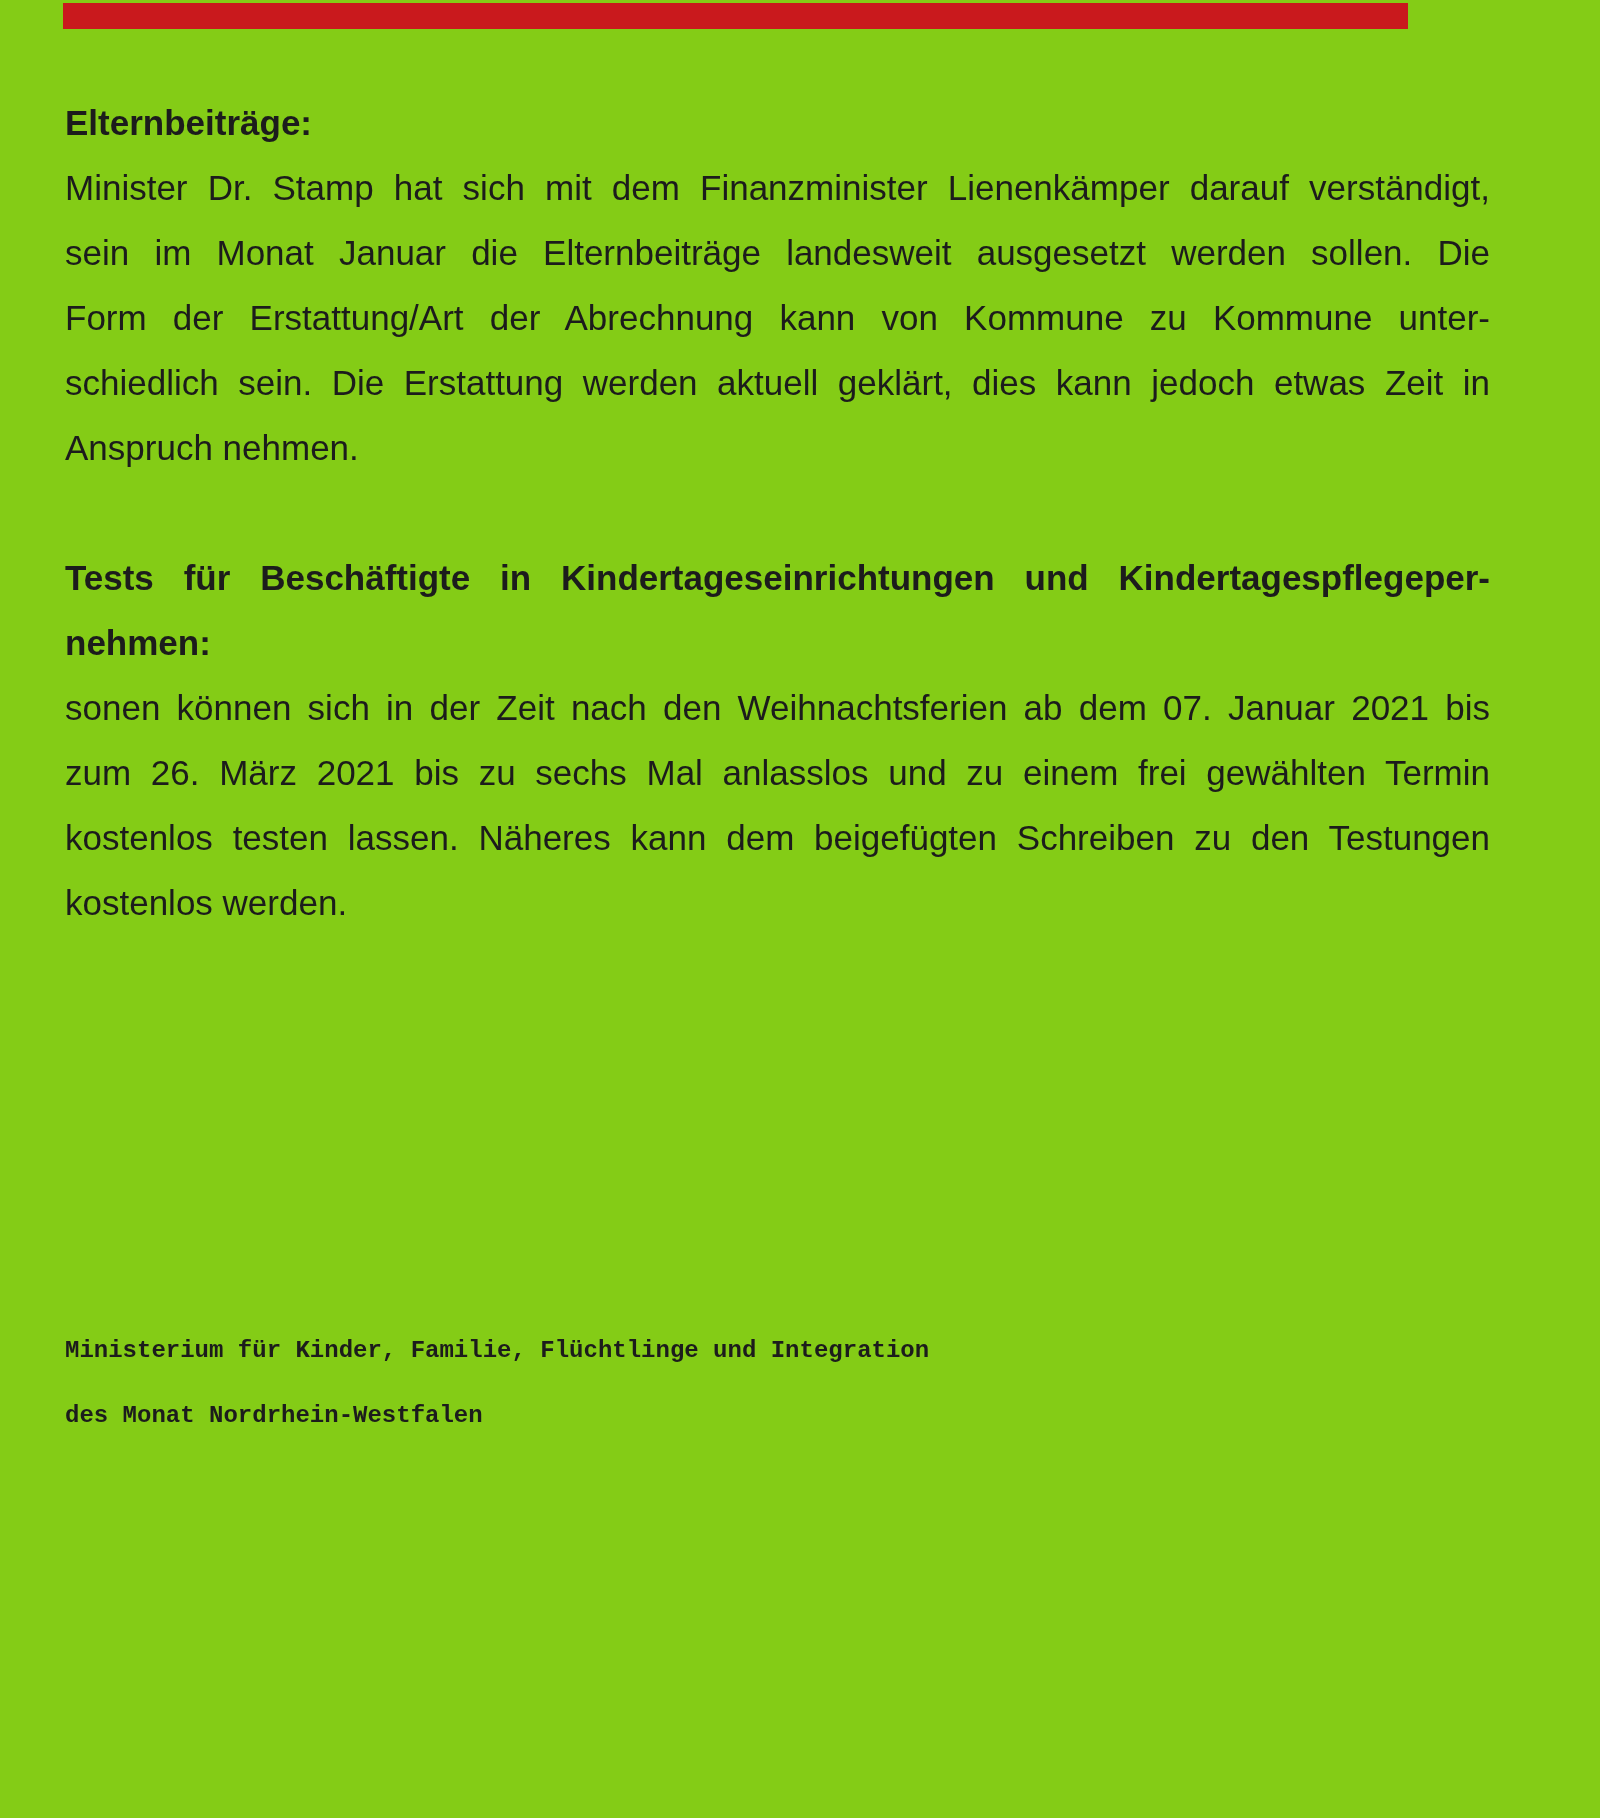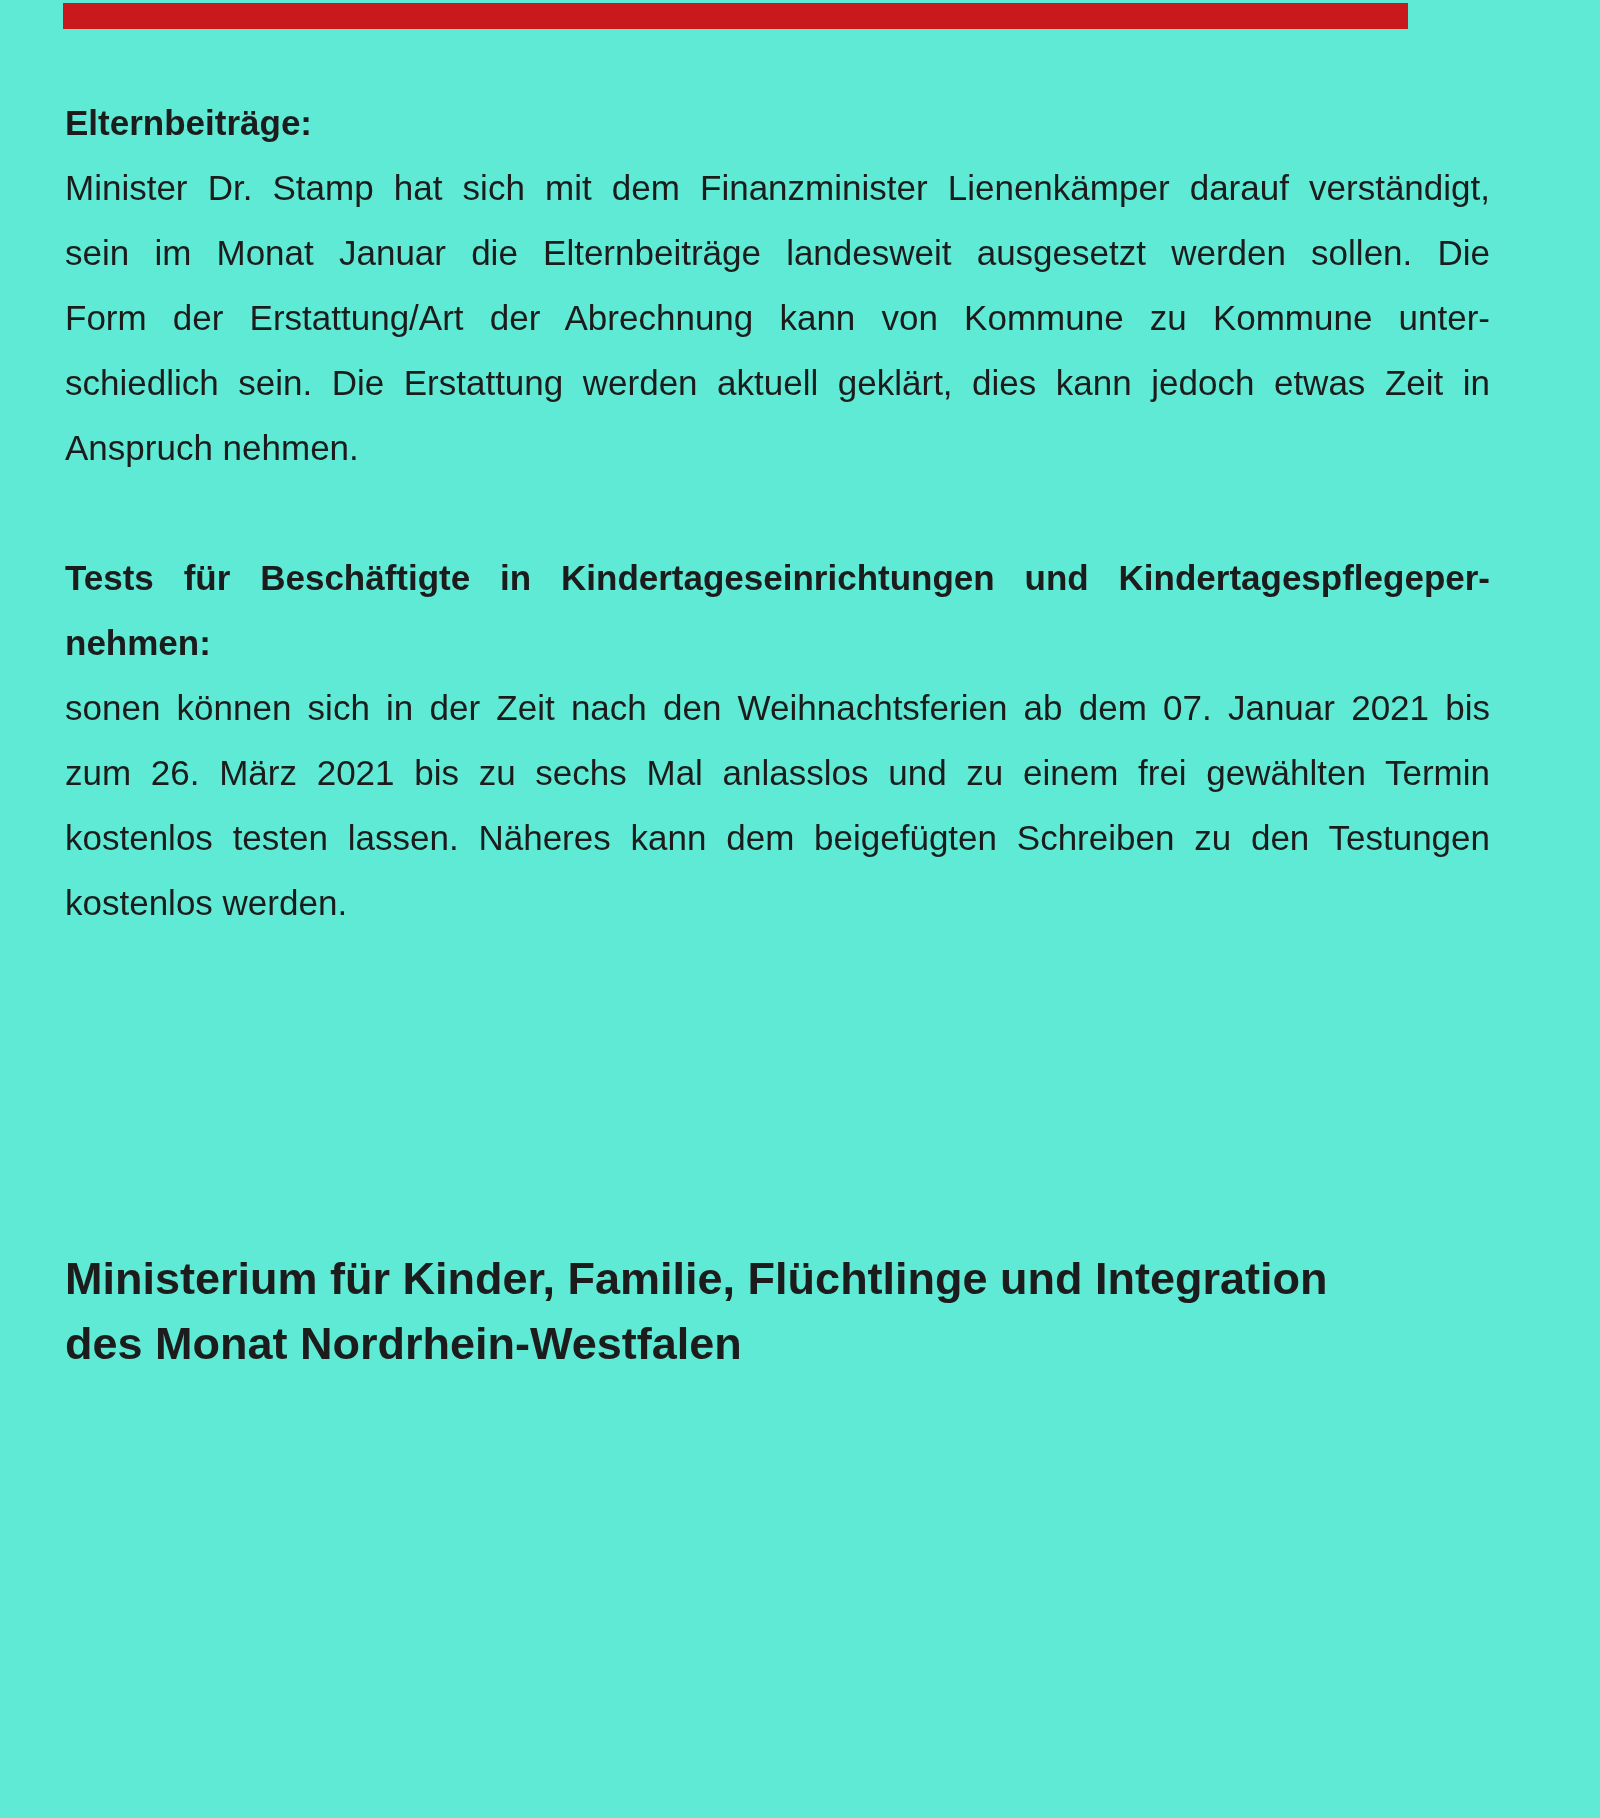--- a/index.html
+++ b/index.html
@@ -4,21 +4,21 @@
 <style>
   html, body {
     margin: 0;
     padding: 0;
     background: #ffffff;
   }
   .page {
     position: relative;
     width: 1600px;
     height: 1818px;
-    background: #5eead4;
+    background: #84cc16;
     font-family: "Liberation Sans", "DejaVu Sans", sans-serif;
     color: #1c1c1c;
     overflow: hidden;
   }
   .red-bar {
     position: absolute;
     top: 3px;
     left: 63px;
     width: 1345px;
     height: 26px;
@@ -27,26 +27,27 @@
   .content {
     position: absolute;
     top: 90px;
     left: 65px;
     width: 1425px;
     font-size: 35px;
     line-height: 65px;
   }
   .signature {
     position: absolute;
-    top: 1246px;
+    top: 1318px;
     left: 65px;
     width: 1425px;
-    font-size: 45px;
+    font-size: 24px;
     line-height: 65px;
     font-weight: bold;
+    font-family: Liberation Mono, monospace;
   }
   .line {
     height: 65px;
     overflow: hidden;
     text-align: justify;
     text-align-last: justify;
   }
   .line.plain {
     text-align: left;
     text-align-last: left;

